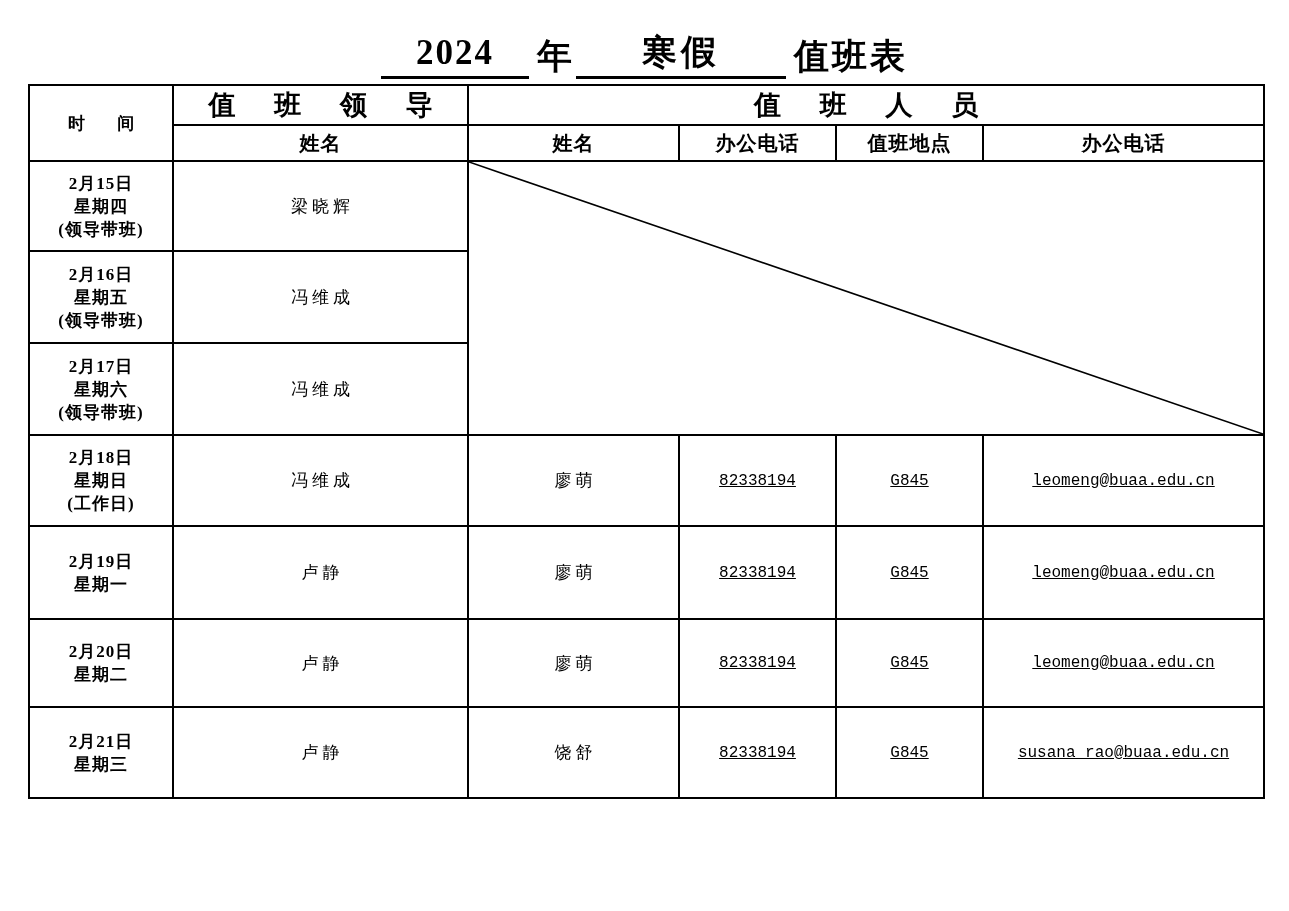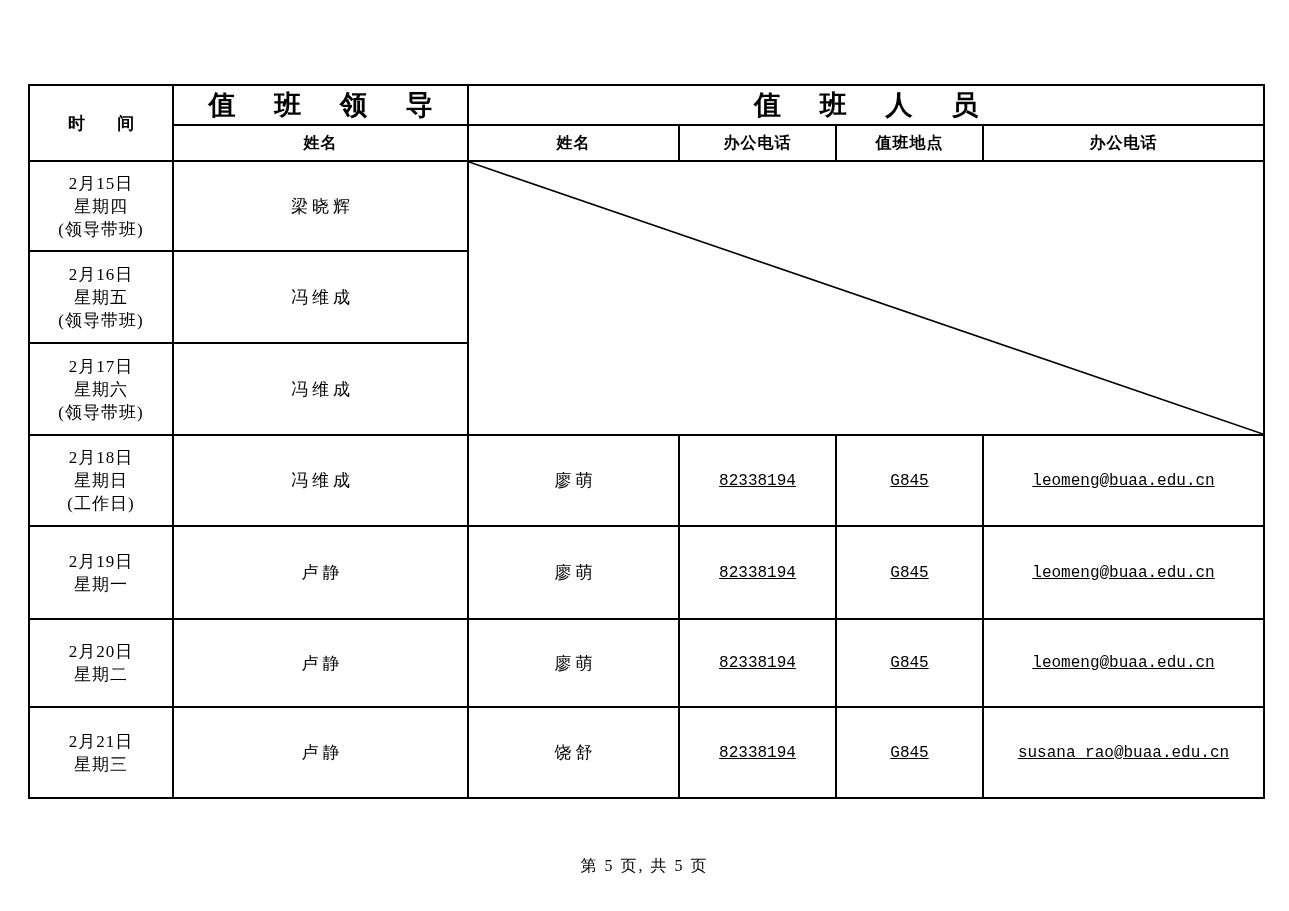--- a/index.html
+++ b/index.html
@@ -66,28 +66,28 @@
     text-indent: 14px;
     margin-top: 28px;
   }
   .h-group {
     font-size: 27px;
     font-weight: bold;
     letter-spacing: 16px;
     text-indent: 16px;
   }
   .h-sub {
-    font-size: 16px;
+    font-size: 20px;
     font-weight: bold;
     letter-spacing: 1px;
     border-radius: 9px;
   }
   .date-cell {
     font-size: 17px;
-    font-weight: normal;
+    font-weight: bold;
     letter-spacing: 1px;
   }
   .date-cell div { line-height: 23px; }
   .name-cell {
     font-size: 17px;
     letter-spacing: 4px;
     text-indent: 4px;
   }
   .mono-cell {
     font-family: "Liberation Mono", "DejaVu Sans Mono", monospace;
@@ -112,20 +112,23 @@
     text-align: center;
     font-size: 16px;
     letter-spacing: 2px;
   }
 </style>
 </head>
 <body>
 
 <div class="page">
 
+  <div class="doc-title">
+    <span class="seg seg-year">2024</span><span class="year-label">年</span><span class="seg seg-term">寒假</span><span class="title-suffix">值班表</span>
+  </div>
 
   <table class="duty-table">
     <colgroup>
       <col style="width:144px">
       <col style="width:295px">
       <col style="width:211px">
       <col style="width:157px">
       <col style="width:147px">
       <col style="width:281px">
     </colgroup>
@@ -224,15 +227,14 @@
       </td>
       <td class="name-cell">卢静</td>
       <td class="name-cell">饶舒</td>
       <td class="mono-cell">82338194</td>
       <td class="mono-cell">G845</td>
       <td class="mono-cell">susana_rao@buaa.edu.cn</td>
     </tr>
   </tbody>
     </table>
 
-  <div class="page-footer">第 5 页, 共 5 页</div>
 
 </div>
 
 </body></html>

